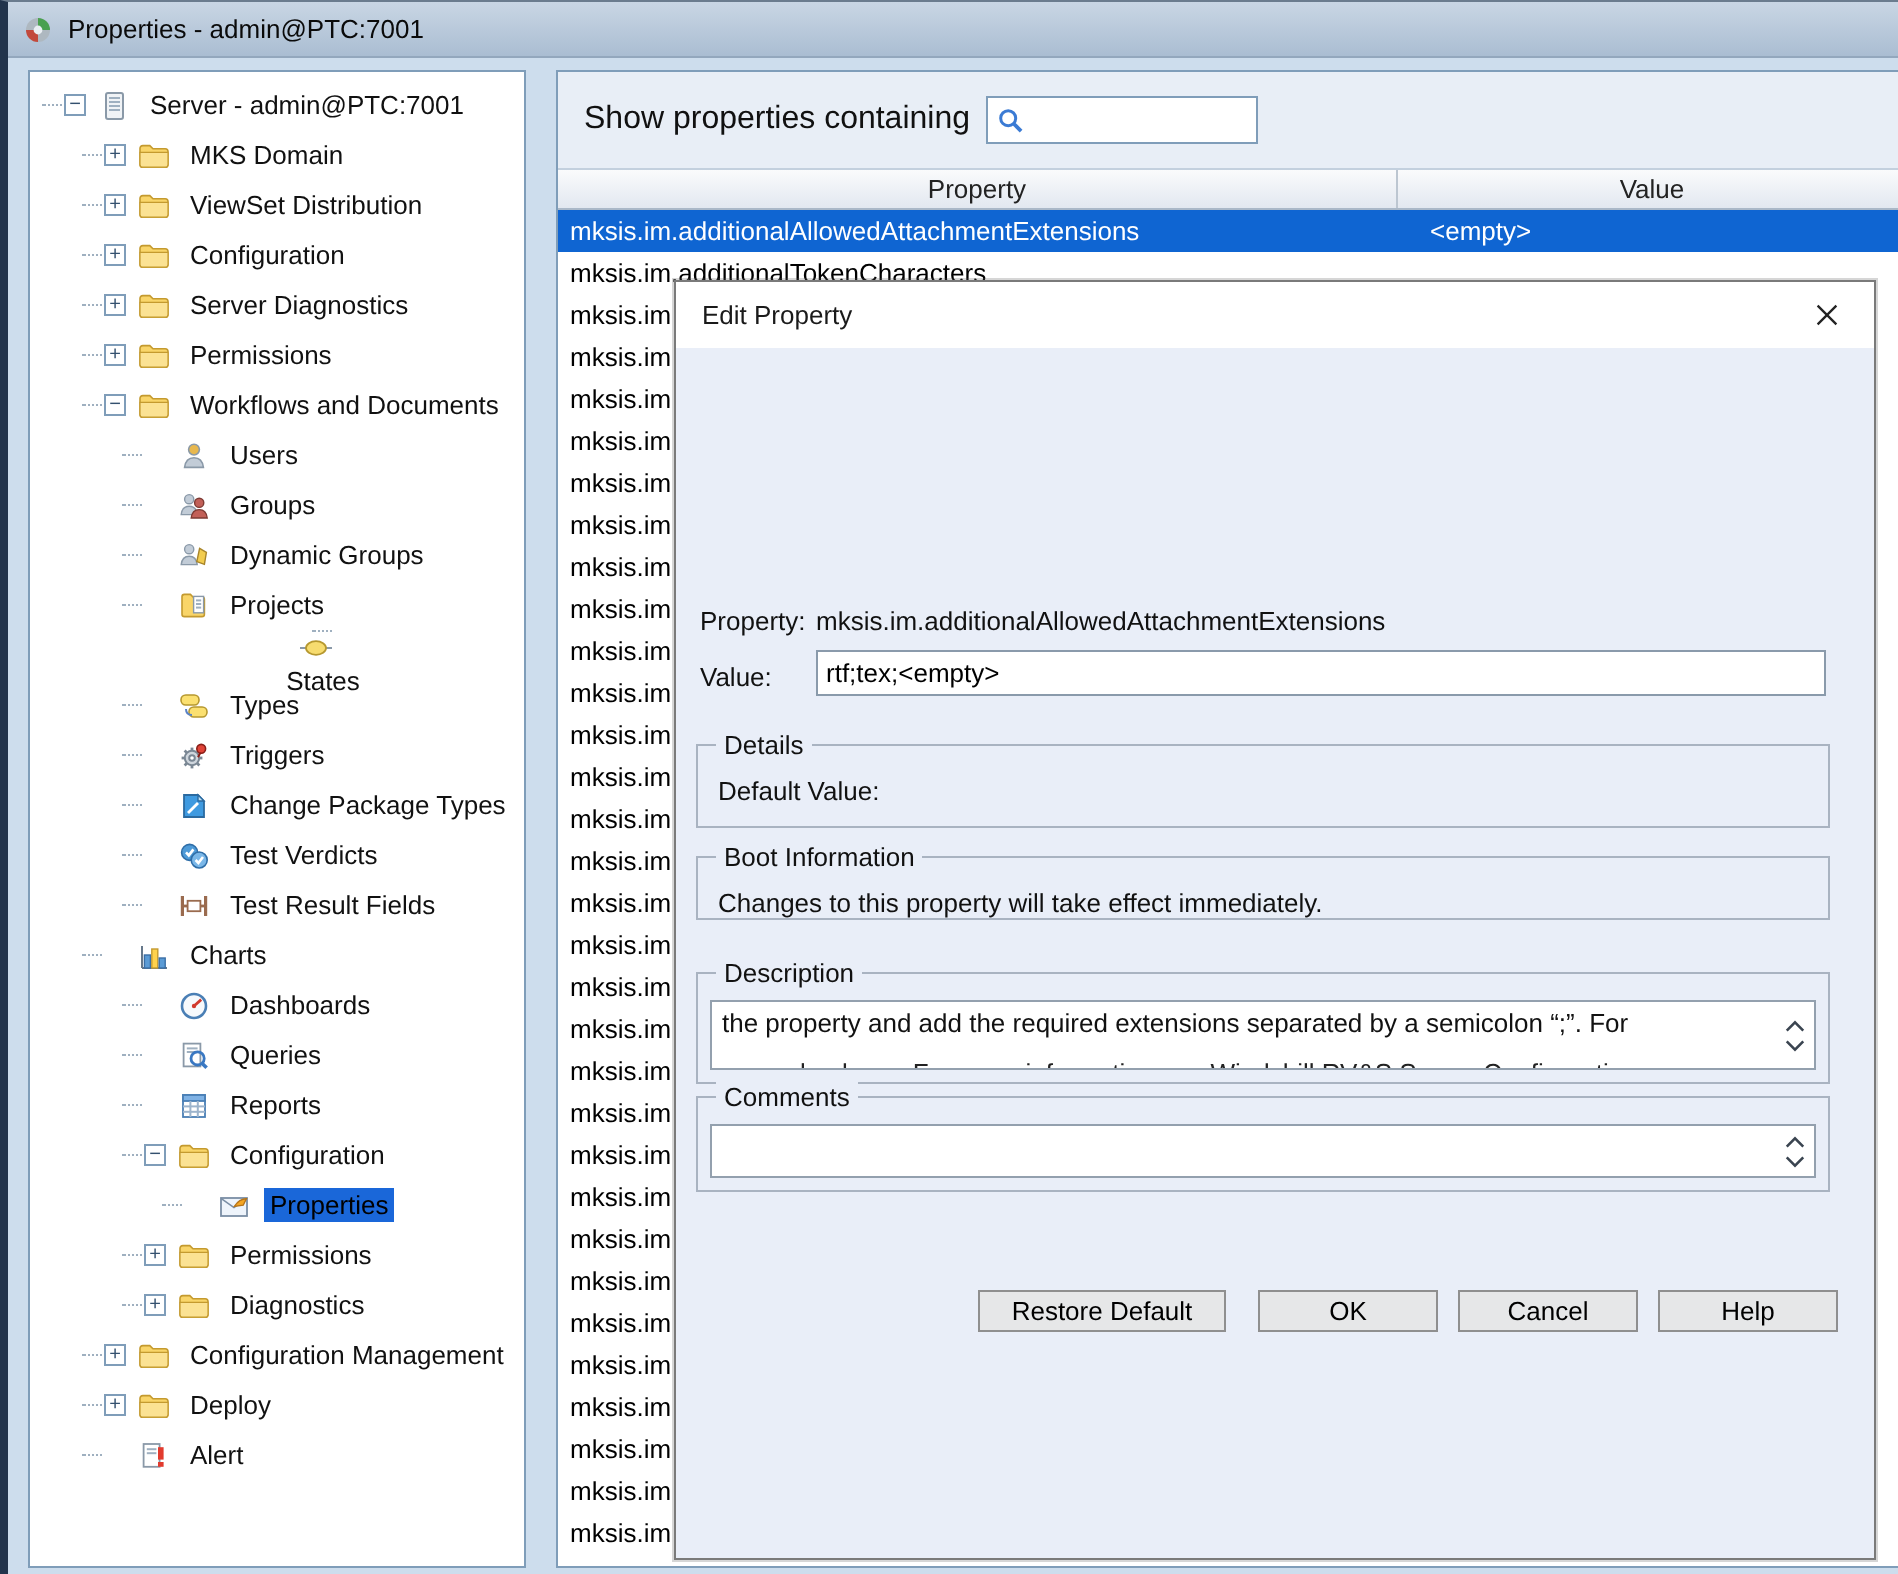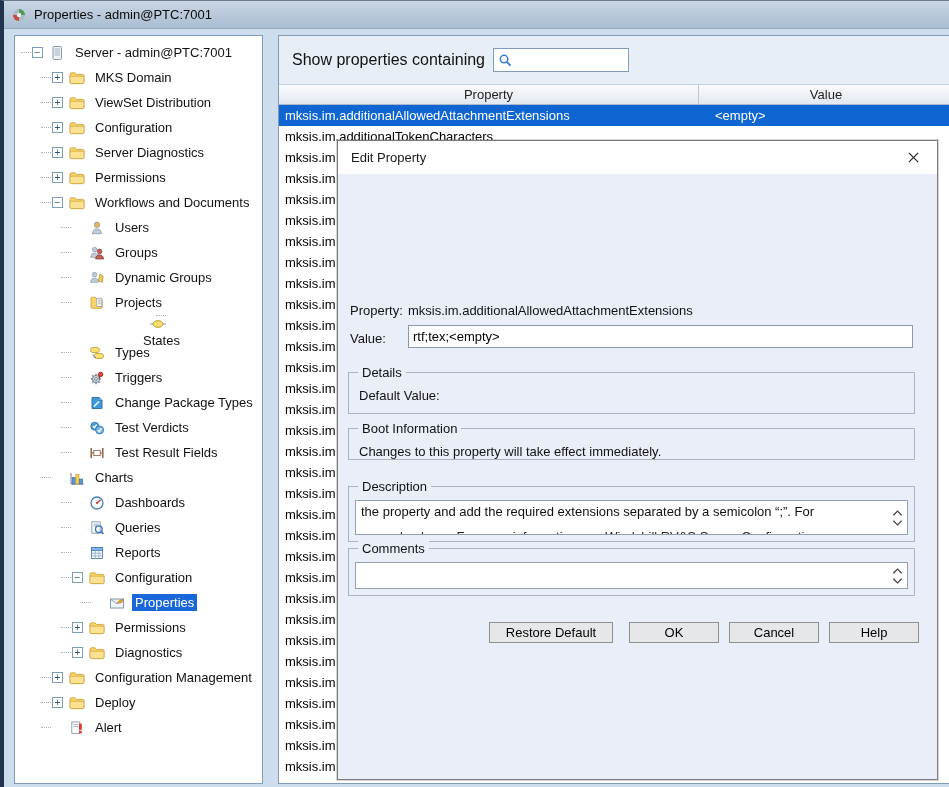--- a/index.html
+++ b/index.html
@@ -21,21 +21,21 @@
     background:#fff;border:1px solid #7f9db9;overflow:hidden;padding-top:4px;}
   .tree-item{height:25px;display:flex;align-items:center;font-size:13px;white-space:nowrap;cursor:default;}
   .tree-item .connector{width:10px;border-top:1px dotted #9fb0c0;margin-right:1px;flex:0 0 auto;}
   .expand-box{width:11px;height:11px;border:1px solid #7f9db9;background:#fff;
     display:flex;align-items:center;justify-content:center;
     font-size:10px;line-height:9px;color:#33506e;margin-right:6px;flex:0 0 auto;}
   .expand-spacer{width:17px;flex:0 0 auto;}
   .tree-icon{width:18px;height:16px;margin-right:5px;flex:0 0 auto;display:inline-flex;align-items:center;}
   .tree-icon svg{width:16px;height:16px;}
   .tree-label{padding:1px 3px;}
-  .tree-item.selected .tree-label{background:#1a67d9;color:#ffffff;}
+  .tree-item.selected .tree-label{background:#1a67d9;color:#000000;}
   
   .right-panel{position:absolute;left:274px;top:34px;width:676px;height:749px;
     background:#fff;border:1px solid #7f9db9;overflow:hidden;}
   .filter-bar{height:49px;background:#e8eef6;border-bottom:1px solid #c3d0de;
     display:flex;align-items:center;padding-left:13px;gap:8px;}
   .filter-bar .filter-label{font-size:16px;}
   .search-box{width:136px;height:24px;background:#fff;border:1px solid #7f9db9;
     display:flex;align-items:center;padding-left:4px;gap:3px;}
   .search-box svg{width:15px;height:15px;flex:0 0 auto;}
   .search-box input{border:none;outline:none;flex:1;min-width:0;height:20px;
@@ -78,21 +78,21 @@
   .ta-comments{top:13px;}
   .ta-lines{position:absolute;left:5px;right:22px;top:0;bottom:0;overflow:hidden;}
   .ta-line1{margin-top:3px;line-height:16px;white-space:nowrap;}
   .ta-line2{margin-top:9px;line-height:16px;white-space:nowrap;color:#222;}
   .scroll-arrows{position:absolute;right:2px;top:0;bottom:0;width:16px;
     display:flex;flex-direction:column;align-items:center;justify-content:center;gap:2px;}
   .scroll-arrows svg{width:11px;height:8px;}
   .buttons-row{position:absolute;top:448px;right:18px;display:flex;gap:10px;}
   .dlg-btn{height:21px;background:#e6e7e8;border:1px solid #8f8f8f;
     font-family:"Liberation Sans",sans-serif;font-size:13px;color:#000;
-    display:flex;align-items:center;justify-content:center;padding:0 6px;}
+    display:flex;align-items:center;justify-content:center;padding:0 6px;margin-top:23px;}
   .btn-restore{width:124px;margin-right:6px;}
   .btn-ok,.btn-cancel,.btn-help{width:90px;}
 </style>
 </head>
 <body>
 
 <div class="window">
 
   <div class="titlebar">
     <span class="app-icon">

